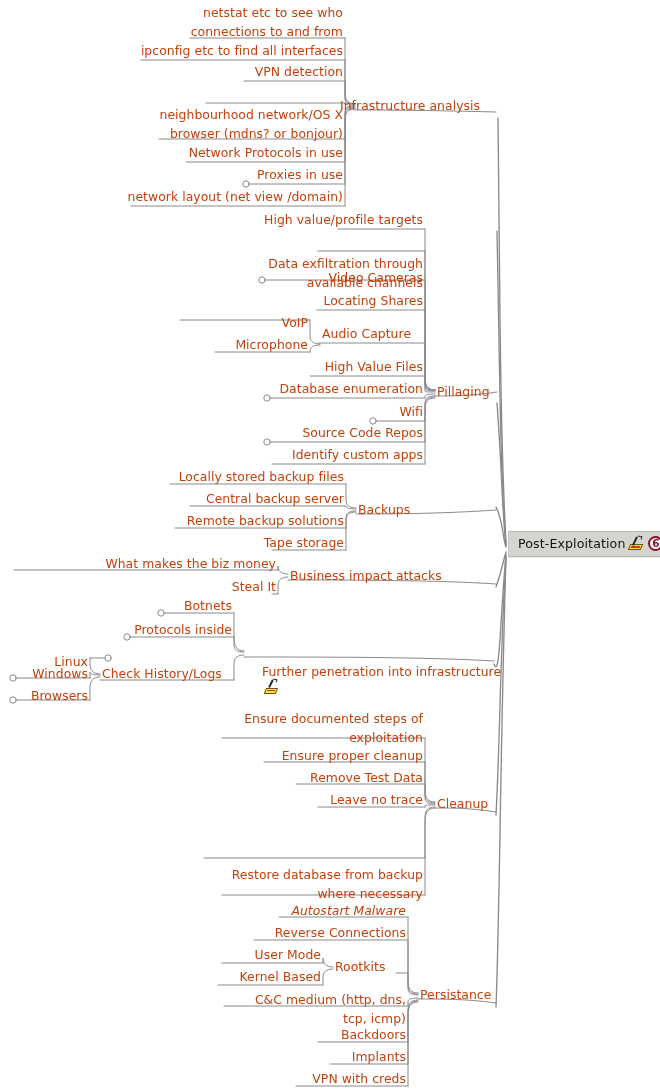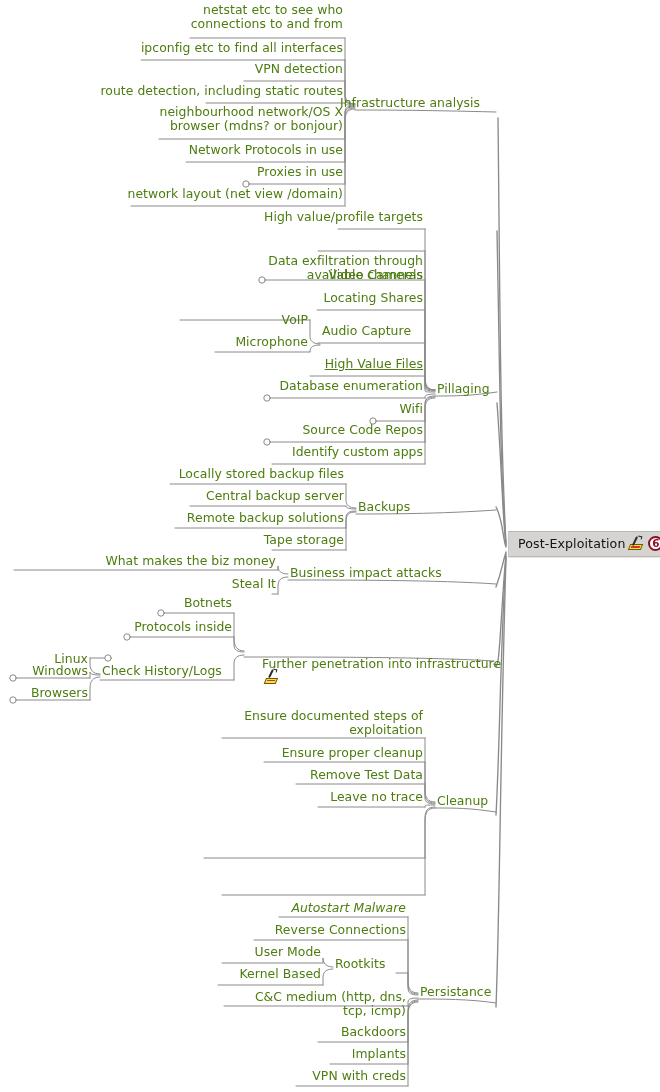--- a/index.html
+++ b/index.html
@@ -19,22 +19,22 @@
   #wires {
     position: absolute;
     left: 0; top: 0;
     width: 660px; height: 1092px;
     pointer-events: none;
   }
   
   .node {
     position: absolute;
     font-size: 12.4px;
-    line-height: 14px;
-    color: #4d7c0f;
+    line-height: 19px;
+    color: #c2410c;
     white-space: pre;
     letter-spacing: 0.05px;
   }
   .node.r  { text-align: right; }
   .node.l  { text-align: left; }
   
   .root {
     position: absolute;
     background: #d5d4d0;
     border: 1px solid #b8b7b3;
@@ -295,38 +295,37 @@
     </span>
     <span class="badge6">6</span>
   </div>
 
   <div class="node l" style="left:340px; top:96px;">Infrastructure analysis</div>
 
   <div class="node r" style="left:145px; top:3px; width:198px;">netstat etc to see who
 connections to and from</div>
   <div class="node r" style="left:93px; top:41px; width:250px;">ipconfig etc to find all interfaces</div>
   <div class="node r" style="left:183px; top:62px; width:160px;">VPN detection</div>
-  <div class="node r" style="left:58px; top:84px; width:285px;">route detection, including static routes</div>
   <div class="node r" style="left:103px; top:105px; width:240px;">neighbourhood network/OS X
 browser (mdns? or bonjour)</div>
   <div class="node r" style="left:143px; top:143px; width:200px;">Network Protocols in use</div>
   <div class="node r" style="left:223px; top:165px; width:120px;">Proxies in use</div>
   <div class="node r" style="left:83px; top:187px; width:260px;">network layout (net view /domain)</div>
 
   <div class="node l" style="left:437px; top:382px;">Pillaging</div>
 
   <div class="node r" style="left:183px; top:210px; width:240px;">High value/profile targets</div>
   <div class="node r" style="left:263px; top:232px; width:160px;margin-top:36px;">Video Cameras</div>
   <div class="node r" style="left:243px; top:254px; width:180px;">Data exfiltration through
 available channels</div>
   <div class="node r" style="left:283px; top:291px; width:140px;">Locating Shares</div>
   <div class="node l" style="left:322px; top:324px;">Audio Capture</div>
   <div class="node r" style="left:198px; top:313px; width:110px;">VoIP</div>
   <div class="node r" style="left:198px; top:335px; width:110px;">Microphone</div>
-  <div class="node r" style="left:283px; top:357px; width:140px;text-decoration:underline;">High Value Files</div>
+  <div class="node r" style="left:283px; top:357px; width:140px;">High Value Files</div>
   <div class="node r" style="left:243px; top:379px; width:180px;">Database enumeration</div>
   <div class="node r" style="left:333px; top:402px; width:90px;">Wifi</div>
   <div class="node r" style="left:263px; top:423px; width:160px;">Source Code Repos</div>
   <div class="node r" style="left:263px; top:445px; width:160px;">Identify custom apps</div>
 
   <div class="node l" style="left:358px; top:500px;">Backups</div>
 
   <div class="node r" style="left:164px; top:467px; width:180px;">Locally stored backup files</div>
   <div class="node r" style="left:184px; top:489px; width:160px;">Central backup server</div>
   <div class="node r" style="left:164px; top:511px; width:180px;">Remote backup solutions</div>
@@ -351,20 +350,22 @@
   <div class="node r" style="left:8px; top:664px; width:80px;">Windows</div>
   <div class="node r" style="left:8px; top:686px; width:80px;">Browsers</div>
 
   <div class="node l" style="left:437px; top:794px;">Cleanup</div>
 
   <div class="node r" style="left:203px; top:709px; width:220px;">Ensure documented steps of
 exploitation</div>
   <div class="node r" style="left:263px; top:746px; width:160px;">Ensure proper cleanup</div>
   <div class="node r" style="left:283px; top:768px; width:140px;">Remove Test Data</div>
   <div class="node r" style="left:303px; top:790px; width:120px;">Leave no trace</div>
+  <div class="node r" style="left:223px; top:865px; width:200px;">Restore database from backup
+where necessary</div>
 
   <div class="node l" style="left:420px; top:985px;">Persistance</div>
 
   <div class="node r" style="left:246px; top:901px; width:160px;font-style:italic;">Autostart Malware</div>
   <div class="node r" style="left:226px; top:923px; width:180px;">Reverse Connections</div>
   <div class="node l" style="left:335px; top:957px;">Rootkits</div>
   <div class="node r" style="left:221px; top:945px; width:100px;">User Mode</div>
   <div class="node r" style="left:201px; top:967px; width:120px;">Kernel Based</div>
   <div class="node r" style="left:226px; top:990px; width:180px;">C&amp;C medium (http, dns,
 tcp, icmp)</div>

